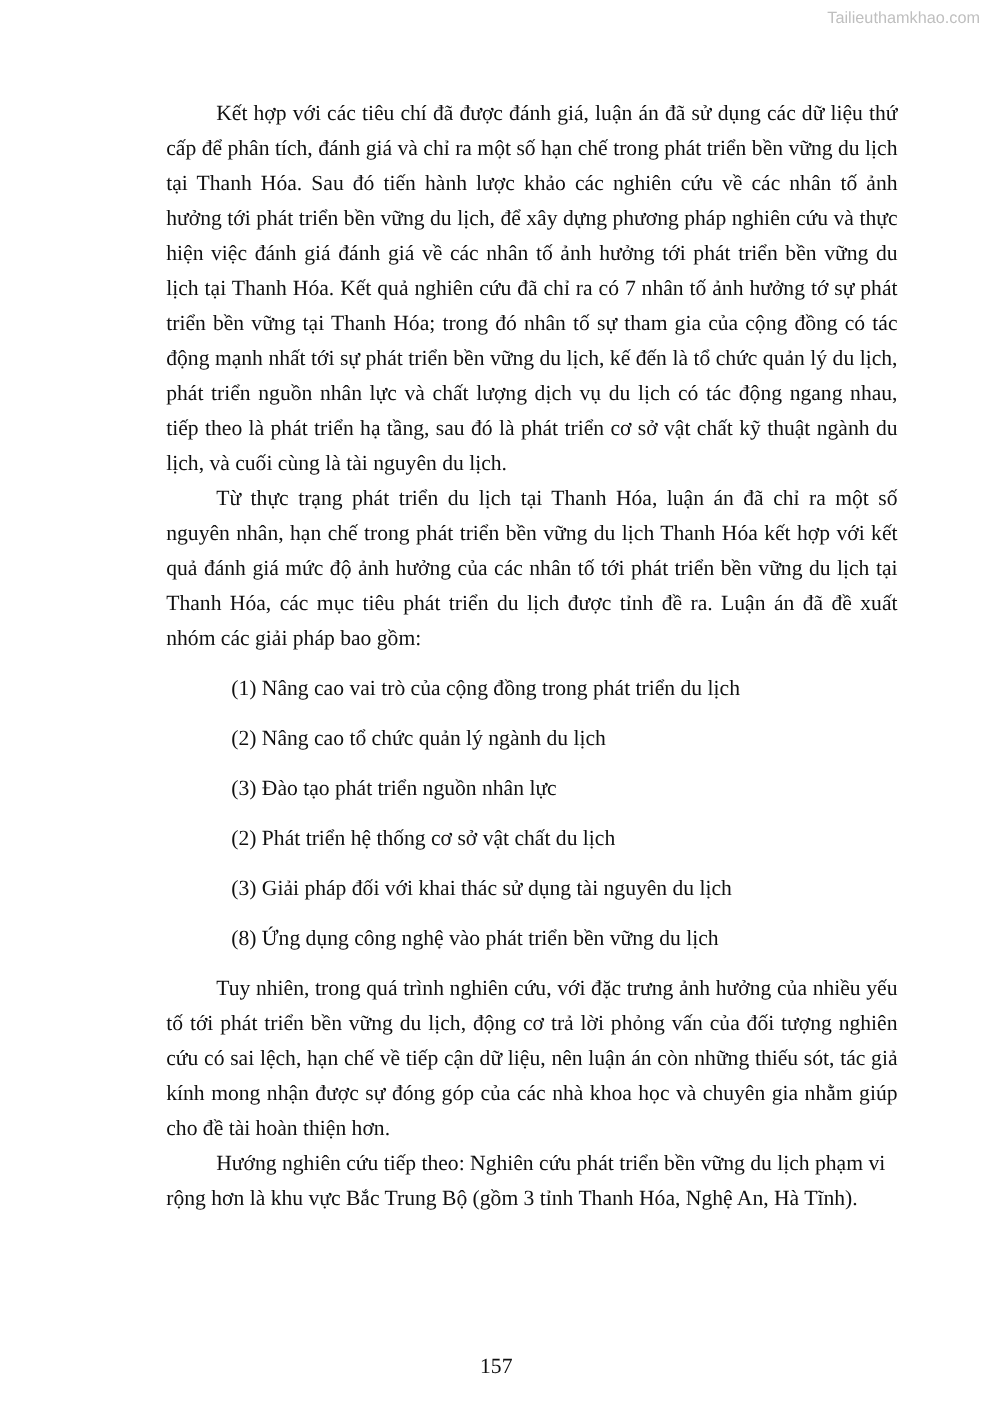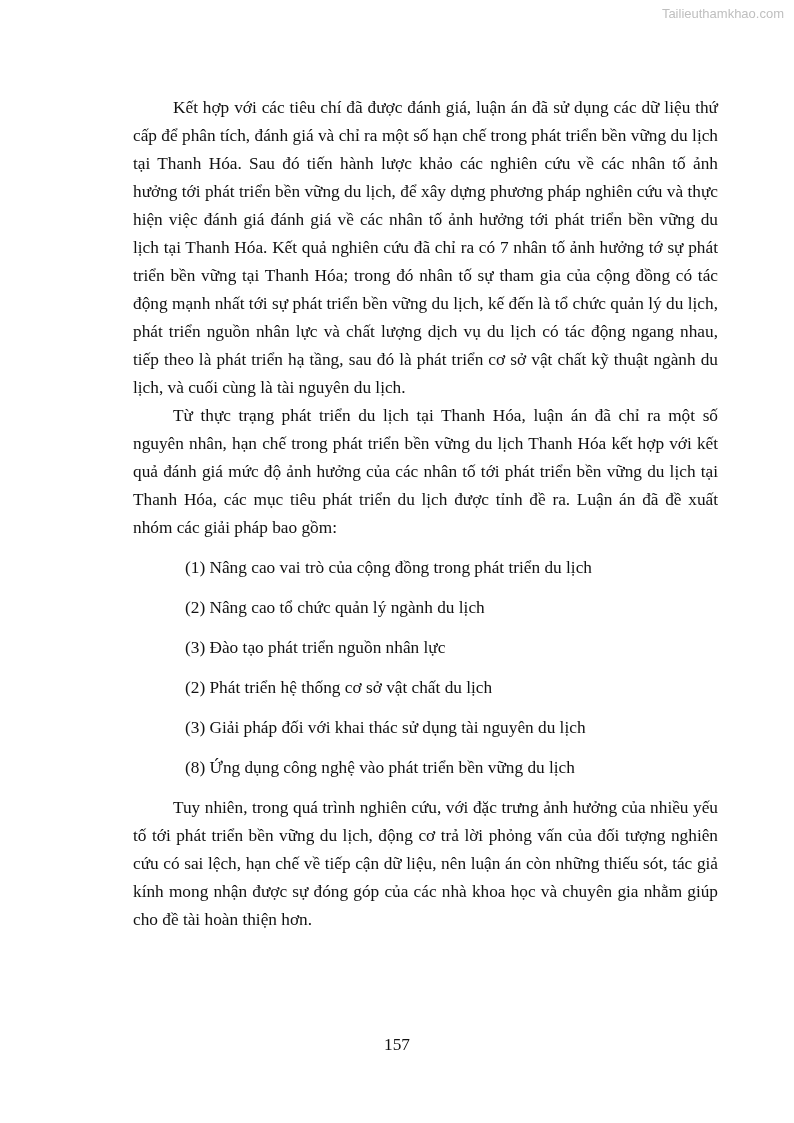--- a/index.html
+++ b/index.html
@@ -20,21 +20,21 @@
       top: 6px;
       right: 10px;
       font-family: "Liberation Sans", "DejaVu Sans", sans-serif;
       font-size: 13px;
       color: #bfbfbf;
       letter-spacing: 0;
     }
     .page-body {
       position: absolute;
       left: 133px;
-      top: 94px;
+      top: 77px;
       width: 585px;
       font-size: 17.3px;
       line-height: 28px;
     }
     .para {
       margin: 0;
       text-align: justify;
       text-indent: 40px;
     }
     .para-left {
@@ -48,21 +48,21 @@
       list-style: none;
     }
     .list-item {
       padding-left: 40px;
       margin: 12px;
     }
     .page-number {
       position: absolute;
       left: 0;
       width: 794px;
-      top: 1031px;
+      top: 1079px;
       text-align: center;
       font-size: 17.3px;
       line-height: 28px;
     }
   </style>
 </head>
 <body>
 
 <div class="watermark">Tailieuthamkhao.com</div>
 
@@ -71,15 +71,16 @@
   <p class="para">Từ thực trạng phát triển du lịch tại Thanh Hóa, luận án đã chỉ ra một số nguyên nhân, hạn chế trong phát triển bền vững du lịch Thanh Hóa kết hợp với kết quả đánh giá mức độ ảnh hưởng của các nhân tố tới phát triển bền vững du lịch tại Thanh Hóa, các mục tiêu phát triển du lịch được tỉnh đề ra. Luận án đã đề xuất nhóm các giải pháp bao gồm:</p>
   <ul class="list">
     <li class="list-item">(1) Nâng cao vai trò của cộng đồng trong phát triển du lịch</li>
     <li class="list-item">(2) Nâng cao tổ chức quản lý ngành du lịch</li>
     <li class="list-item">(3) Đào tạo phát triển nguồn nhân lực</li>
     <li class="list-item">(2) Phát triển hệ thống cơ sở vật chất du lịch</li>
     <li class="list-item">(3) Giải pháp đối với khai thác sử dụng tài nguyên du lịch</li>
     <li class="list-item">(8) Ứng dụng công nghệ vào phát triển bền vững du lịch</li>
   </ul>
   <p class="para">Tuy nhiên, trong quá trình nghiên cứu, với đặc trưng ảnh hưởng của nhiều yếu tố tới phát triển bền vững du lịch, động cơ trả lời phỏng vấn của đối tượng nghiên cứu có sai lệch, hạn chế về tiếp cận dữ liệu, nên luận án còn những thiếu sót, tác giả kính mong nhận được sự đóng góp của các nhà khoa học và chuyên gia nhằm giúp cho đề tài hoàn thiện hơn.</p>
+  <p class="para-left">Hướng nghiên cứu tiếp theo: Nghiên cứu phát triển bền vững du lịch phạm vi rộng hơn là khu vực Bắc Trung Bộ (gồm 3 tỉnh Thanh Hóa, Nghệ An, Hà Tĩnh).</p>
 </div>
 
 <div class="page-number">157</div>
 
 </body></html>

